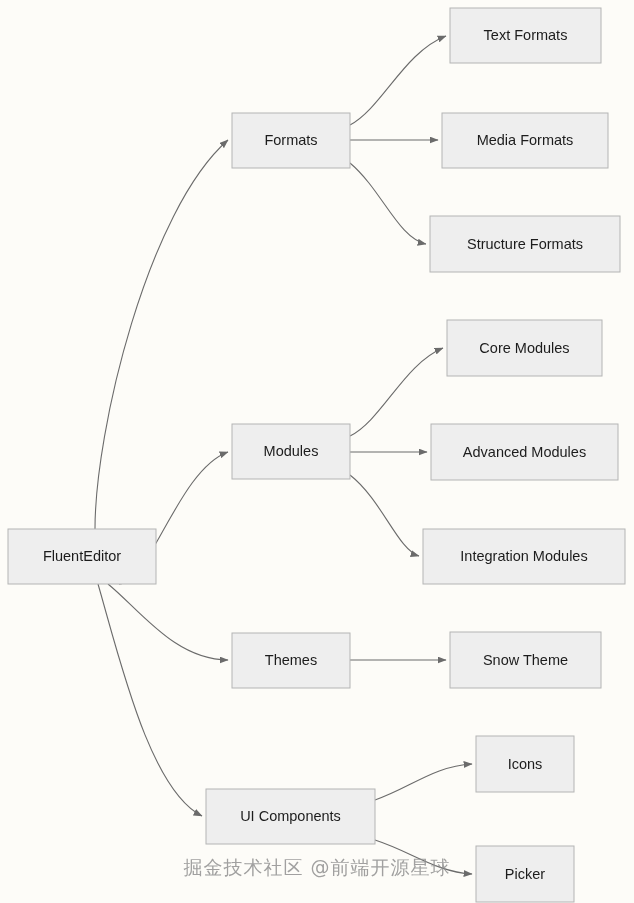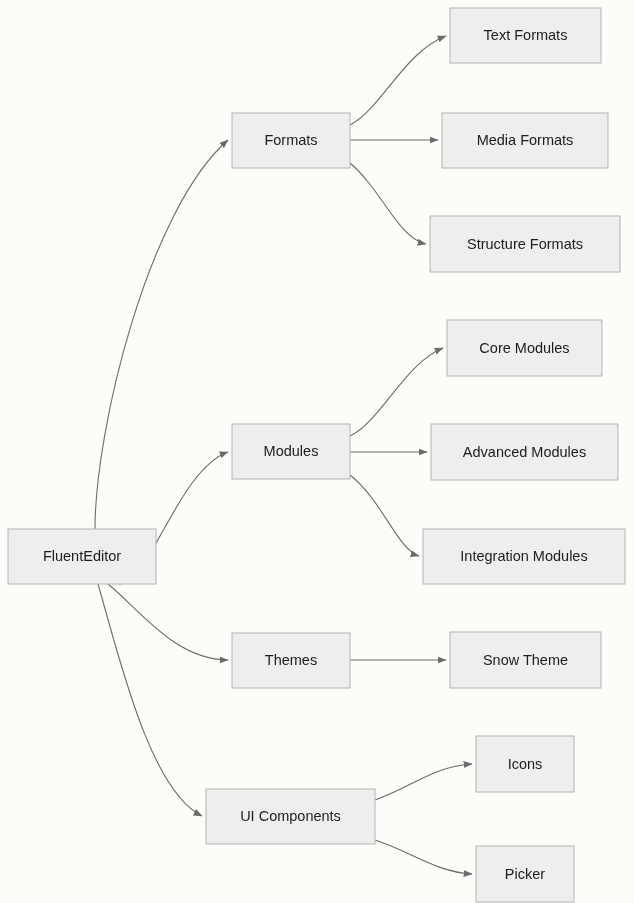--- a/index.html
+++ b/index.html
@@ -141,14 +141,15 @@
           <rect class="node-rect" x="476" y="736" width="98" height="56"></rect>
           <text class="node-label" x="525" y="765">Icons</text>
         </g>
         <g>
           <rect class="node-rect" x="476" y="846" width="98" height="56"></rect>
           <text class="node-label" x="525" y="875">Picker</text>
         </g>
       </g>
   </svg>
 
+  <div class="watermark">掘金技术社区 @前端开源星球</div>
 
 </div>
 
 </body></html>

